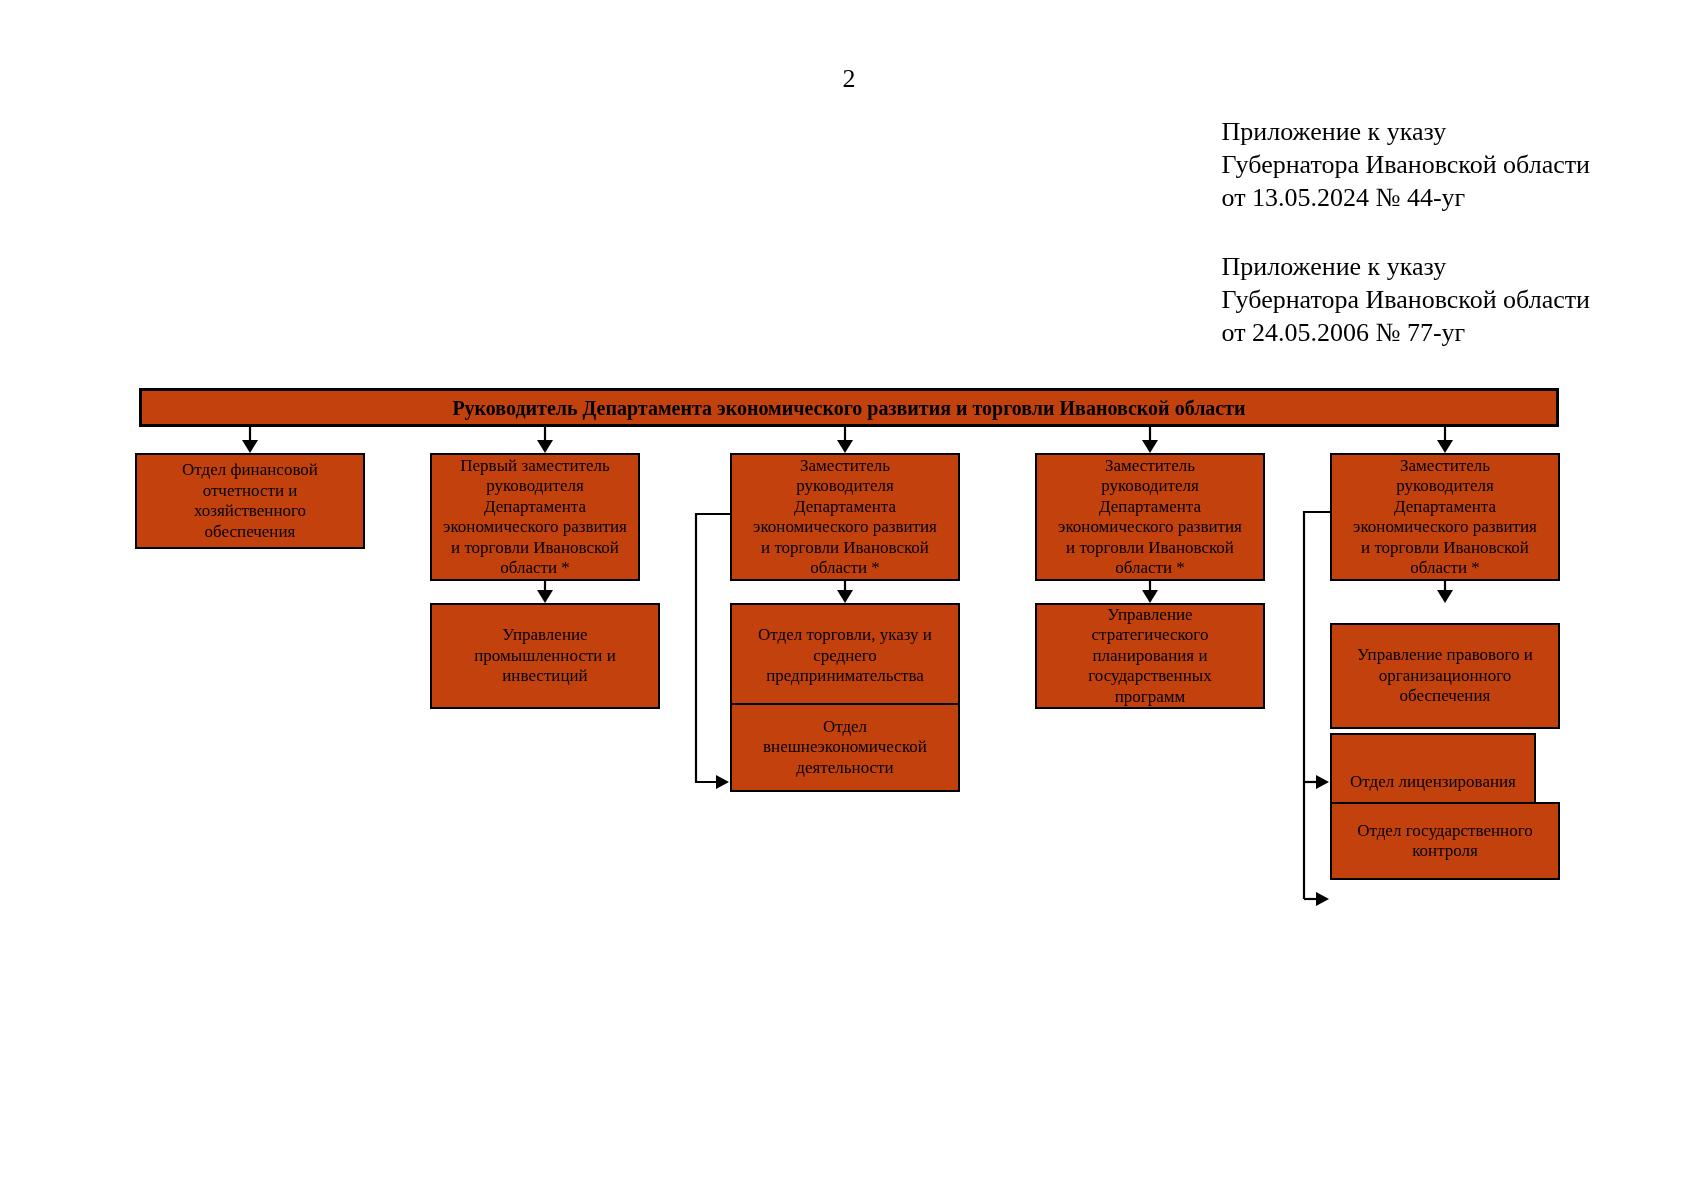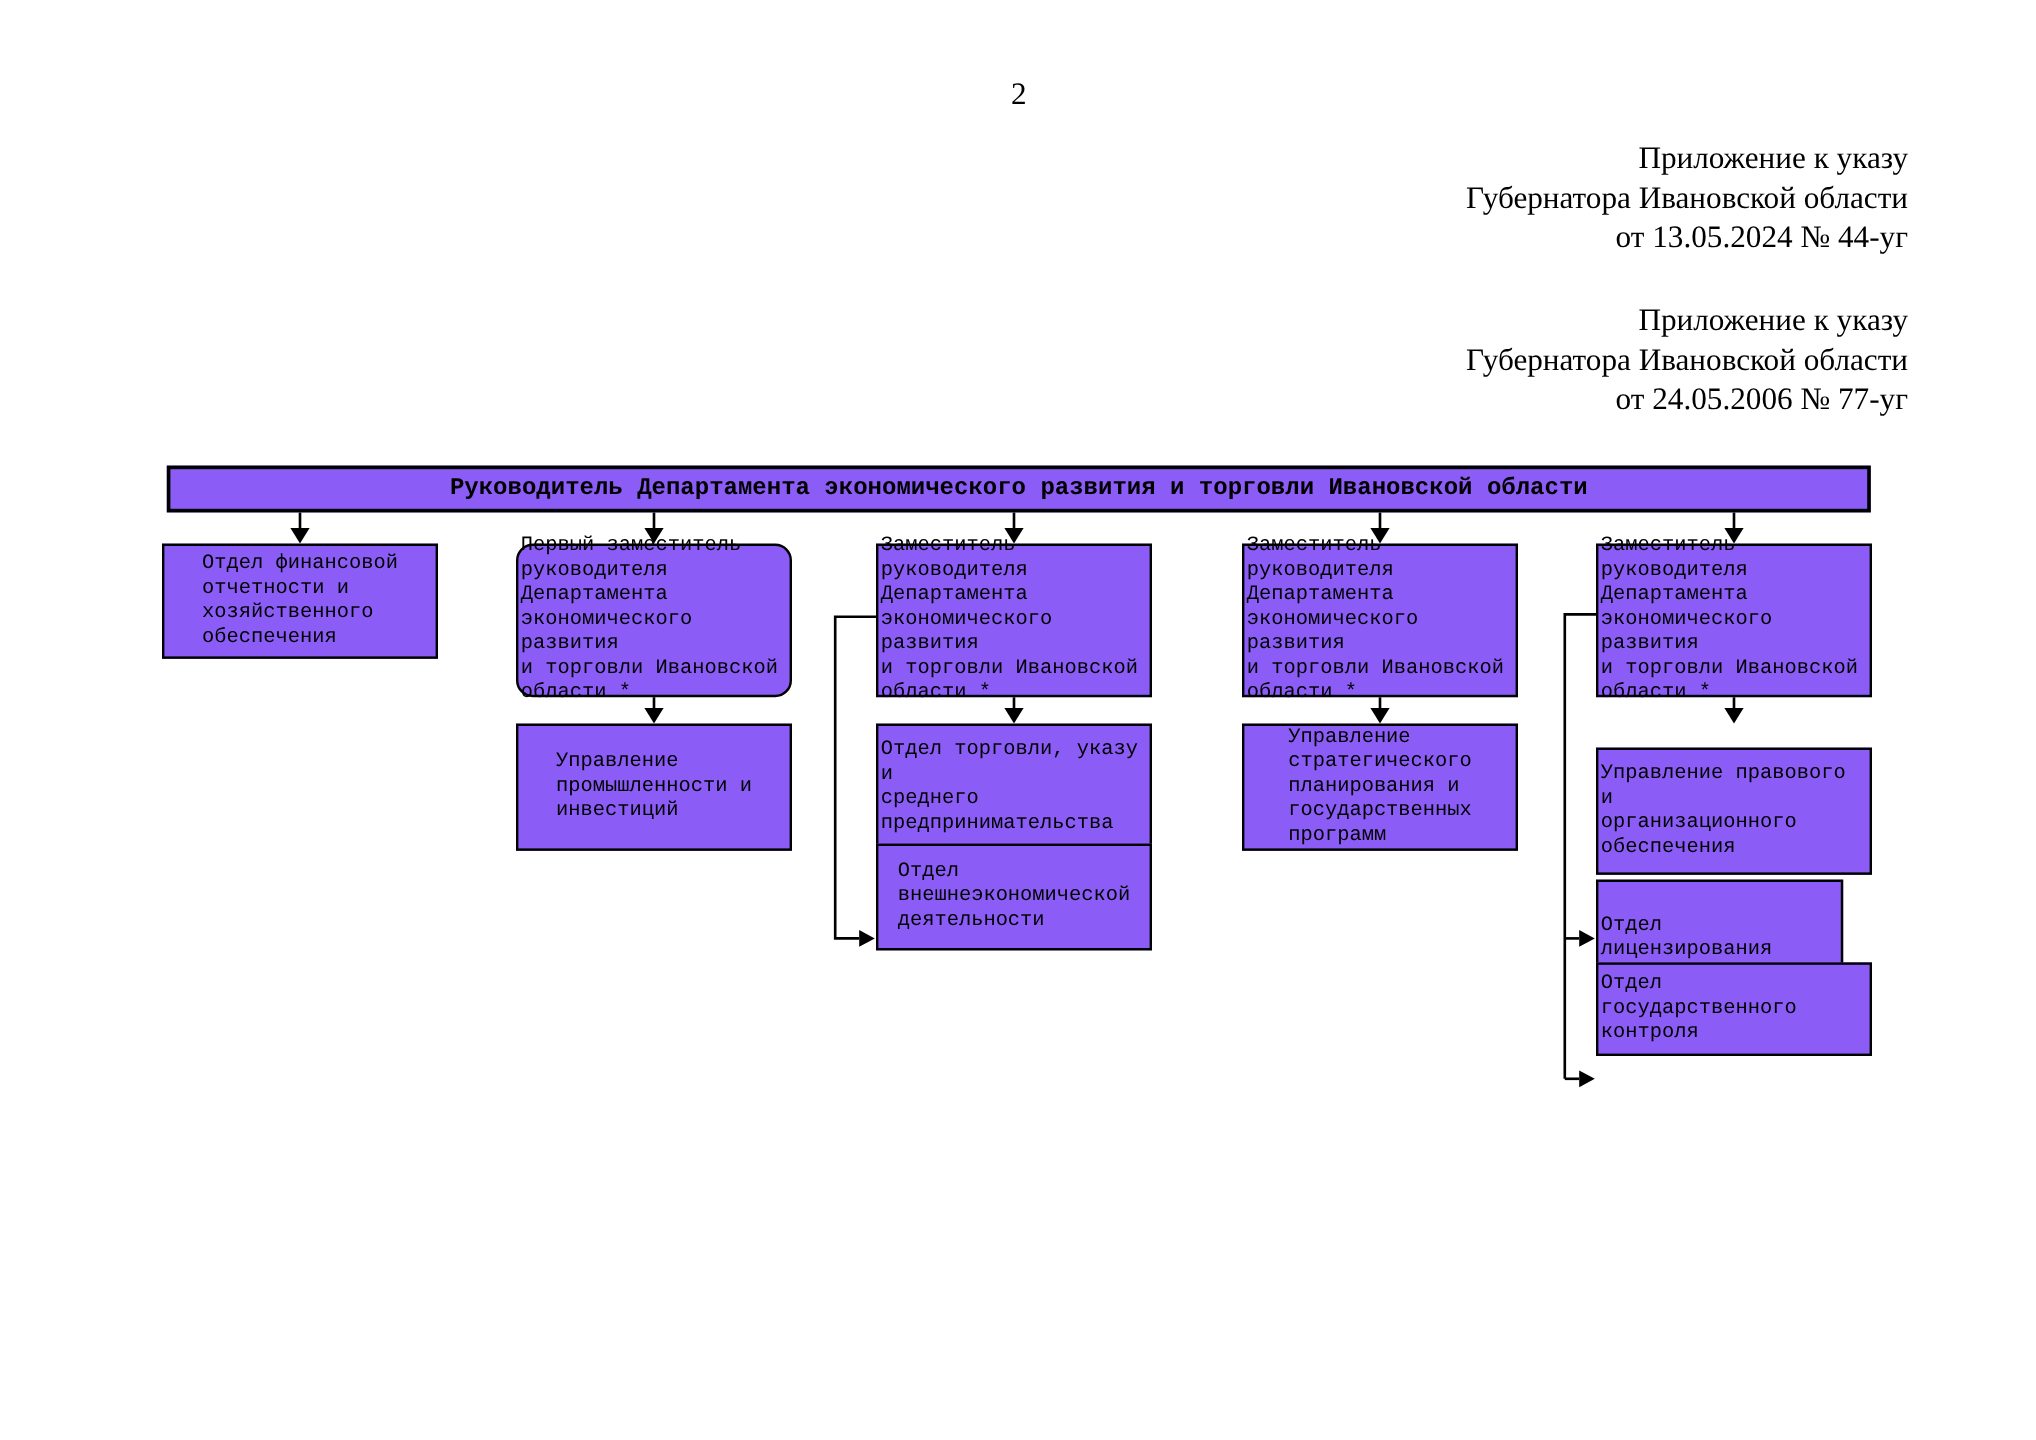--- a/index.html
+++ b/index.html
@@ -19,44 +19,44 @@
     position: absolute;
     left: 139px;
     top: 64px;
     width: 1420px;
     text-align: center;
     font-size: 26px;
   }
   .annot {
     position: absolute;
     right: 107px;
-    text-align: right;
+    text-align: left;
     font-size: 26px;
     line-height: 33px;
     white-space: pre-line;
   }
   .annot-1 { top: 115px; }
   .annot-2 { top: 250px; }
   .connectors {
     position: absolute;
     left: 0;
     top: 0;
     width: 1697px;
     height: 1200px;
     pointer-events: none;
   }
   .box {
     position: absolute;
     box-sizing: border-box;
     border: 2px solid #000;
-    background: #8b5cf6;
+    background: #c2410c;
     display: flex;
     align-items: center;
     justify-content: center;
-    font-family: Liberation Mono, monospace;
+    text-align: center;
   }
   .box-text {
     font-size: 17px;
     line-height: 20.5px;
     white-space: pre-line;
     padding: 0 2px;
   }
   .header-box {
     left: 139px;
     top: 388px;
@@ -65,21 +65,21 @@
     border-width: 3px;
   }
   .header-box .box-text {
     font-size: 20px;
     font-weight: bold;
     line-height: 22px;
     white-space: normal;
   }
   
   .b-finance   { left: 135px;  top: 453px; width: 230px; height: 96px; }
-  .b-first-dep { left: 430px;  top: 453px; width: 230px; height: 128px; border-radius: 14px; }
+  .b-first-dep { left: 430px;  top: 453px; width: 210px; height: 128px; }
   .b-dep2      { left: 730px;  top: 453px; width: 230px; height: 128px; }
   .b-dep3      { left: 1035px; top: 453px; width: 230px; height: 128px; }
   .b-dep4      { left: 1330px; top: 453px; width: 230px; height: 128px; }
   
   .b-industry  { left: 430px;  top: 603px; width: 230px; height: 106px; }
   .b-trade     { left: 730px;  top: 603px; width: 230px; height: 106px; }
   .b-strategic { left: 1035px; top: 603px; width: 230px; height: 106px; }
   .b-legal     { left: 1330px; top: 603px; width: 230px; height: 106px; margin-top: 20px; }
   
   .b-foreign   { left: 730px;  top: 703px; width: 230px; height: 89px; }

